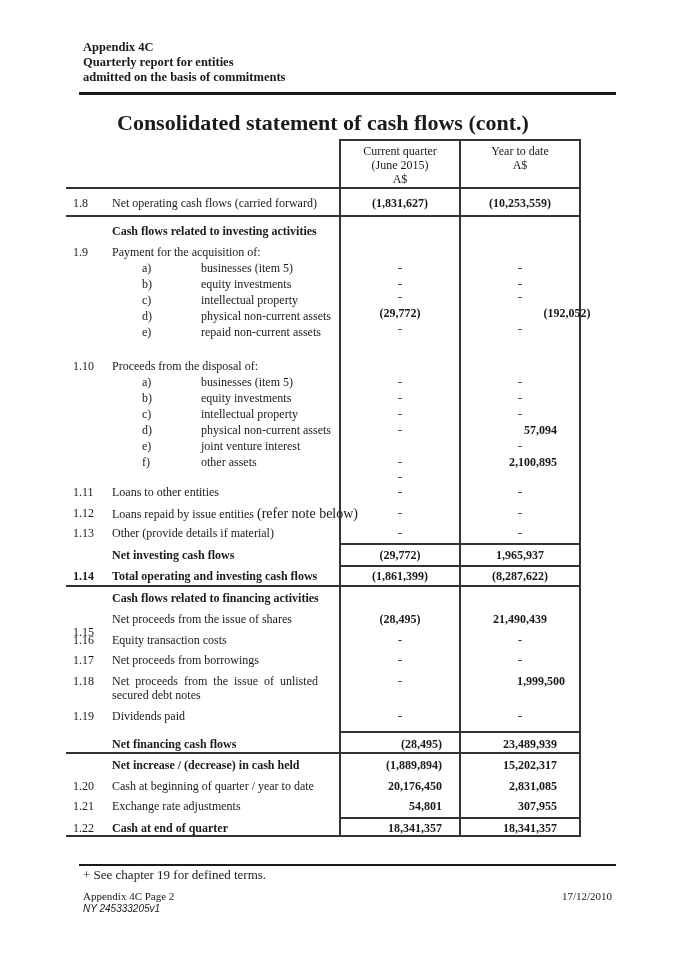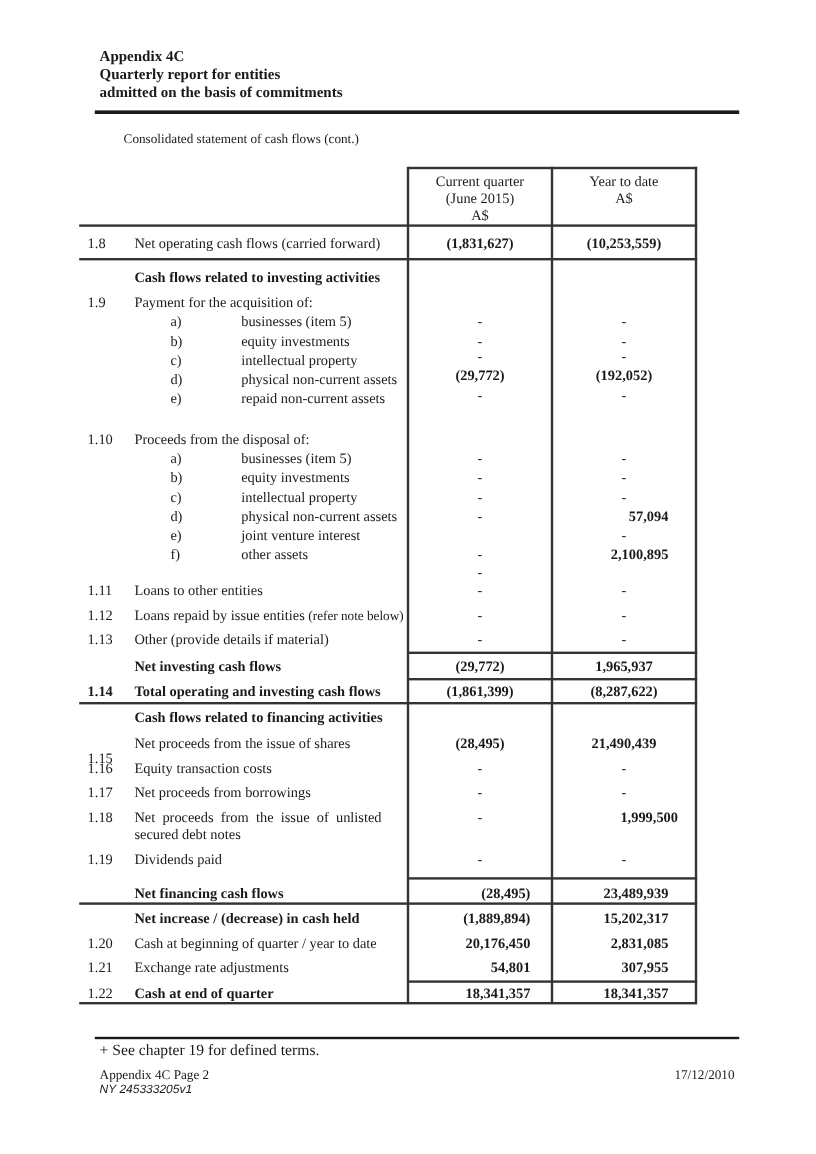--- a/index.html
+++ b/index.html
@@ -1,35 +1,35 @@
 <!DOCTYPE html>
 <html><head>
 <meta charset="utf-8">
 <style>
   html, body { margin: 0; padding: 0; background: #ffffff; }
   body { width: 680px; height: 962px; position: relative; overflow: hidden;
          font-family: "Liberation Serif", "DejaVu Serif", serif; color: #1a1a1a; }
   .abs { position: absolute; }
   .hdr { left: 83px; font-weight: bold; font-size: 12.5px; line-height: 15px; }
   .rule-thick { position: absolute; background: #1a1a1a; }
-  .title { left: 103px; top: 110px; font-weight: normal; font-size: 11px; }
+  .title { left: 117px; top: 110px; font-weight: bold; font-size: 22px; }
   .vline { position: absolute; width: 2px; background: #333; }
   .hline { position: absolute; height: 1.5px; background: #333; }
   .num { position: absolute; font-size: 12px; left: 73px; }
   .lbl { position: absolute; font-size: 12px; left: 112px; white-space: nowrap; }
   .lbl.b { font-weight: bold; }
   .sub-letter { position: absolute; font-size: 12px; left: 142px; }
   .sub-lbl { position: absolute; font-size: 12px; left: 163px; white-space: nowrap; padding-left: 38px; }
   .c1 { position: absolute; font-size: 12px; left: 341px; width: 118px; text-align: center; }
   .c2 { position: absolute; font-size: 12px; left: 461px; width: 118px; text-align: center; }
   .c1r { position: absolute; font-size: 12px; left: 341px; width: 101px; text-align: right; }
   .c2r { position: absolute; font-size: 12px; left: 461px; width: 96px; text-align: right; }
   .b { font-weight: bold; }
   .hcell { position: absolute; font-size: 12px; text-align: center; line-height: 14px; }
-  .small { font-size: 11px; }
+  .small { font-size: 14px; }
   .foot { position: absolute; font-size: 13px; }
   .mono-i { font-family: "Liberation Sans", "DejaVu Sans", sans-serif; font-style: italic; font-size: 10px; }
 </style>
 </head>
 <body>
 
 <div class="abs hdr" style="top:40px;">Appendix 4C</div>
 <div class="abs hdr" style="top:55px;">Quarterly report for entities</div>
 <div class="abs hdr" style="top:70px;">admitted on the basis of commitments</div>
 <div class="rule-thick" style="left:79px; top:92px; width:537px; height:3px;"></div>
@@ -90,21 +90,21 @@
   <span class="c2" style="top:277px;">-</span>
 
   <span class="sub-letter" style="top:293px;">c)</span>
   <span class="sub-lbl" style="top:293px;">intellectual property</span>
   <span class="c1" style="top:290px;">-</span>
   <span class="c2" style="top:290px;">-</span>
 
   <span class="sub-letter" style="top:309px;">d)</span>
   <span class="sub-lbl" style="top:309px;">physical non-current assets</span>
   <span class="c1 b" style="top:306px;">(29,772)</span>
-  <span class="c2 b" style="top:306px;">(192,052)</span>
+  <span class="c2 b" style="top:306px;margin-left:47px;">(192,052)</span>
 
   <span class="sub-letter" style="top:325px;">e)</span>
   <span class="sub-lbl" style="top:325px;">repaid non-current assets</span>
   <span class="c1" style="top:322px;">-</span>
   <span class="c2" style="top:322px;">-</span>
 </div>
 
 <div>
   <span class="num" style="top:359px;">1.10</span>
   <span class="lbl" style="top:359px;">Proceeds from the disposal of:</span>

